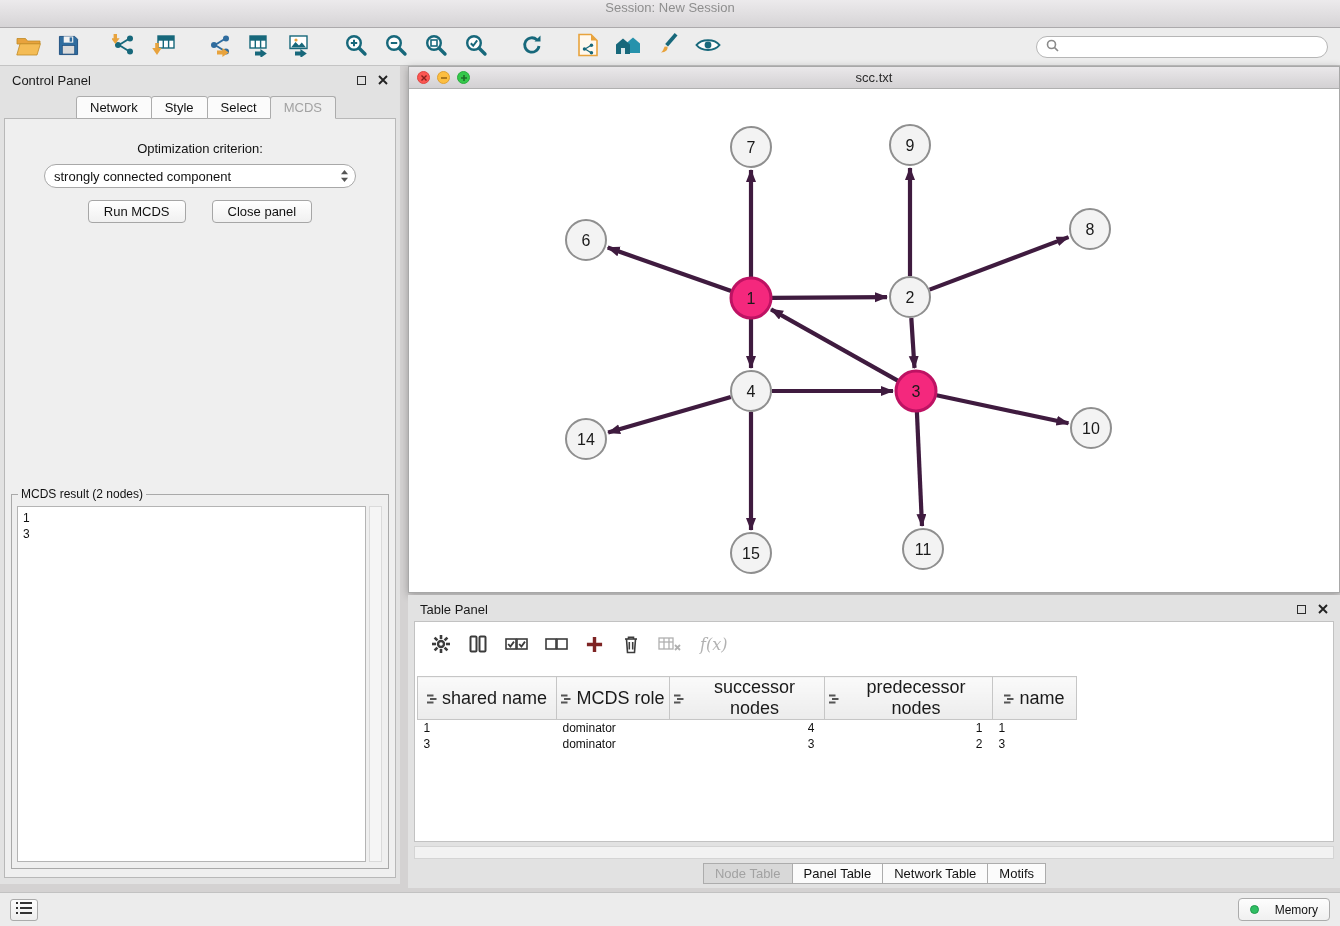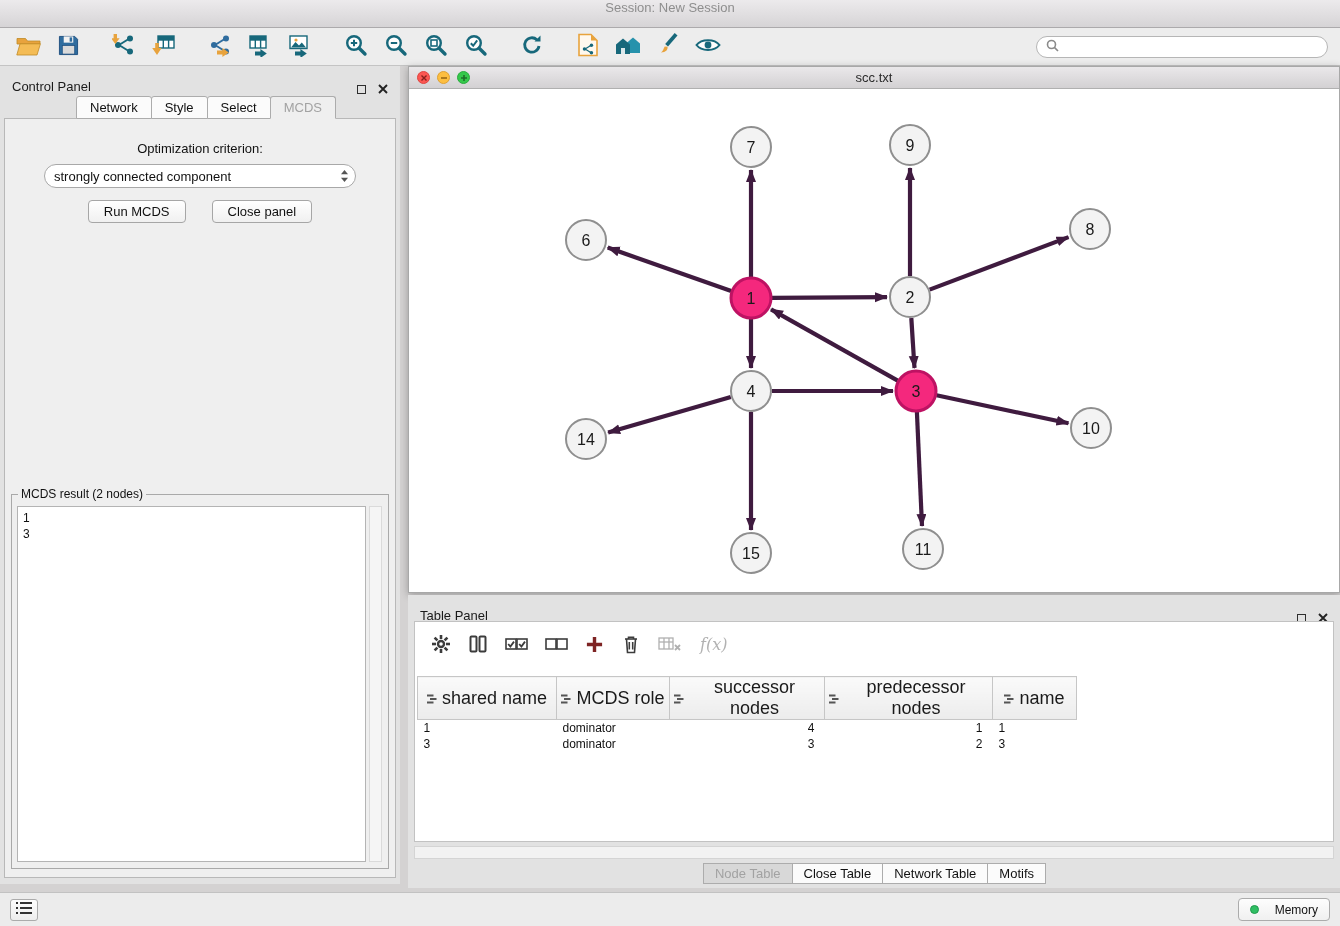--- a/index.html
+++ b/index.html
@@ -19,21 +19,21 @@
   #toolbar-groups{display:flex;align-items:center;gap:24px}
   .tb-group{display:flex;align-items:center;gap:8px}
   .tb-btn{background:none;border:none;width:32px;height:30px;display:flex;align-items:center;
     justify-content:center;cursor:pointer;padding:0}
   .search-wrap{margin-left:auto;display:flex;align-items:center;width:292px;height:22px;
     border:1px solid #B6B6B6;border-radius:11px;background:#fff;padding:0 9px;gap:6px}
   .search-input{border:none;outline:none;flex:1;font-size:12px;background:transparent;
     font-family:"Liberation Sans",sans-serif}
 
   
-  .panel-header{height:28px;display:flex;align-items:flex-end;padding:0 12px;font-size:13px;color:#1A1A1A}
+  .panel-header{height:28px;display:flex;align-items:center;padding:0 12px;font-size:13px;color:#1A1A1A}
   .panel-hdr-icons{margin-left:auto;display:flex;align-items:center;gap:12px}
   .float-ico{width:9px;height:9px;border:1.5px solid #2E2E2E;display:inline-block;cursor:pointer}
   .close-ico{display:inline-flex;cursor:pointer}
 
   .tab{font-size:13px;padding:3px 13px;background:#FBFBFB;border:1px solid #ACACAC;
     color:#111;cursor:pointer;margin-right:-1px;white-space:nowrap}
   .tab.active{color:#A2A2A2}
 
   
   .control-panel{position:absolute;left:0;top:66px;width:400px;height:818px;background:#E2E2E2}
@@ -558,21 +558,21 @@
               <td class="num">3</td>
               <td class="num">2</td>
               <td>3</td>
             </tr>
           </tbody>
       </table>
     </div>
     <div class="tp-scroll"></div>
     <div class="tp-tabs" id="tp-tabs">
         <div class="tab active">Node Table</div>
-        <div class="tab">Close Table</div>
+        <div class="tab">Panel Table</div>
         <div class="tab">Network Table</div>
         <div class="tab">Motifs</div>
       </div>
   </div>
 
   <div class="status-bar">
     <button class="list-btn">
       <span>
         <svg width="16" height="12" viewBox="0 0 16 12" fill="#333">
             <rect x="0" y="0" width="2" height="2"></rect>

